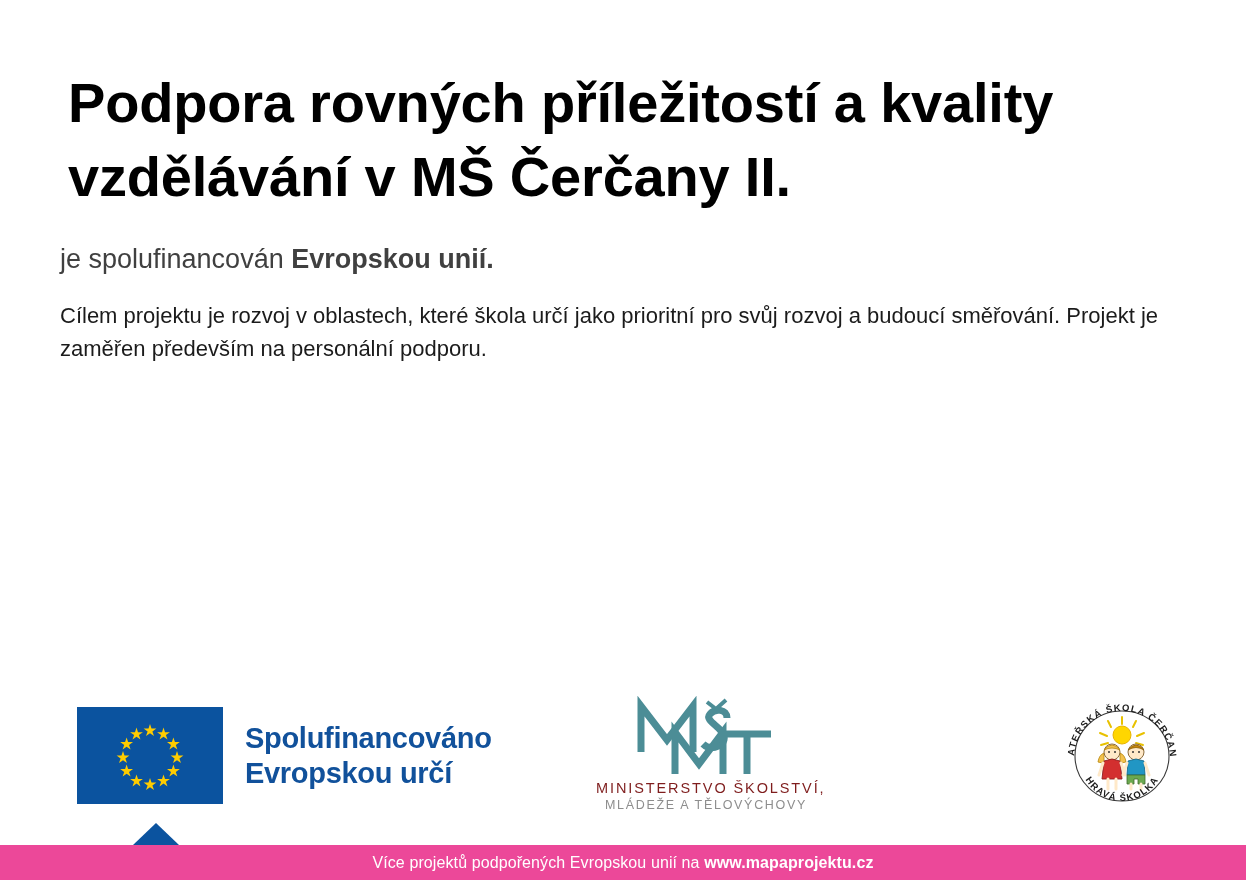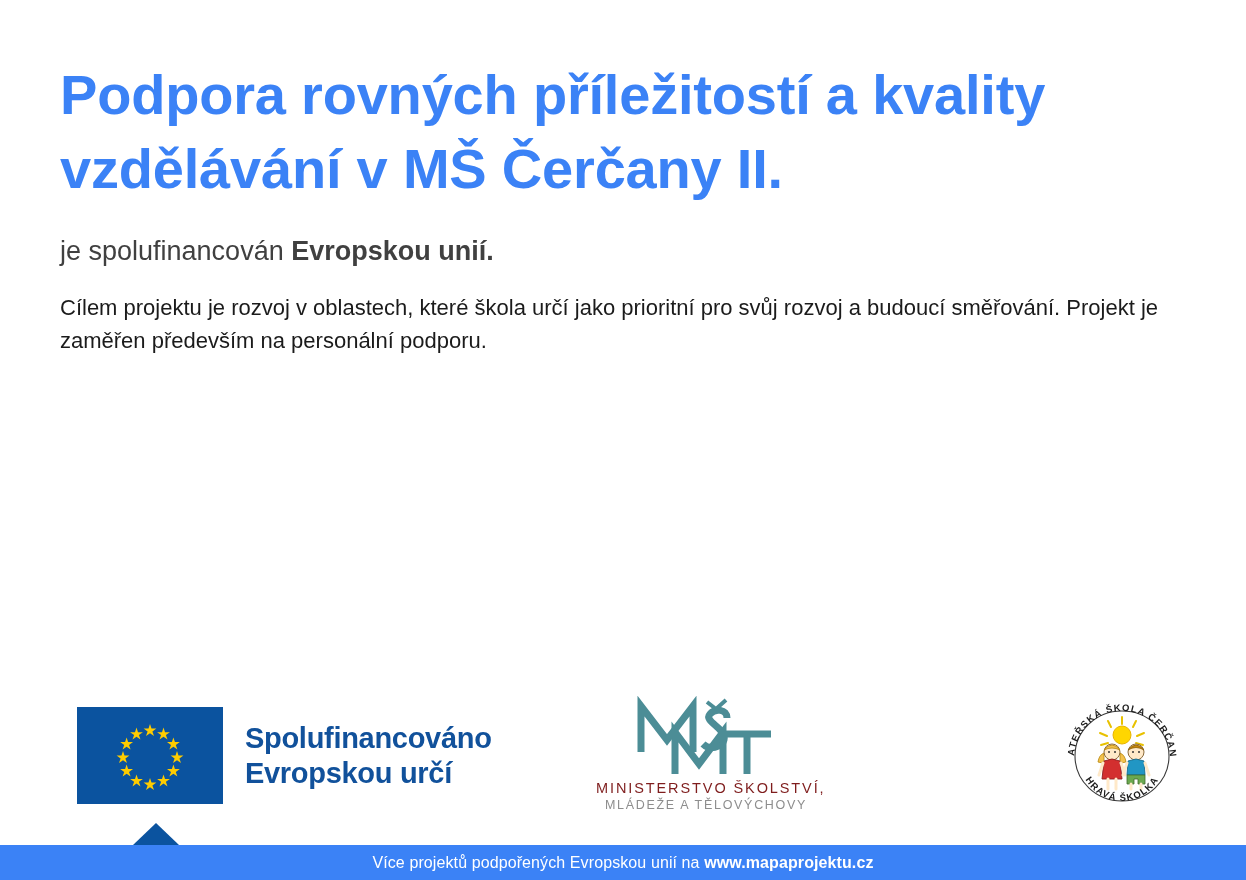--- a/index.html
+++ b/index.html
@@ -39,22 +39,22 @@
     color: #11519b;
     letter-spacing: 0.5px;
     margin: 0 0 26px 0;
     white-space: nowrap;
   }
 
   .headline {
     font-size: 56px;
     line-height: 1.32;
     font-weight: 700;
-    color: #3b82f6;
-    margin: 0;
+    color: #000000;
+    margin: 8px;
     max-width: 1090px;
     letter-spacing: -0.2px;
   }
 
   .subtitle {
     font-size: 27px;
     line-height: 1.3;
     color: #404040;
     font-weight: 400;
     margin: 28px 0 0 0;
@@ -151,21 +151,21 @@
   }
   .school-logo svg { display: block; }
 
   
   .bottom-bar {
     position: absolute;
     left: 0;
     bottom: 0;
     width: 1246px;
     height: 35px;
-    background: #3b82f6;
+    background: #ec4899;
     display: flex;
     align-items: center;
     justify-content: center;
   }
   .bottom-bar-text {
     color: #ffffff;
     font-size: 16px;
     font-weight: 400;
     letter-spacing: 0.1px;
   }

